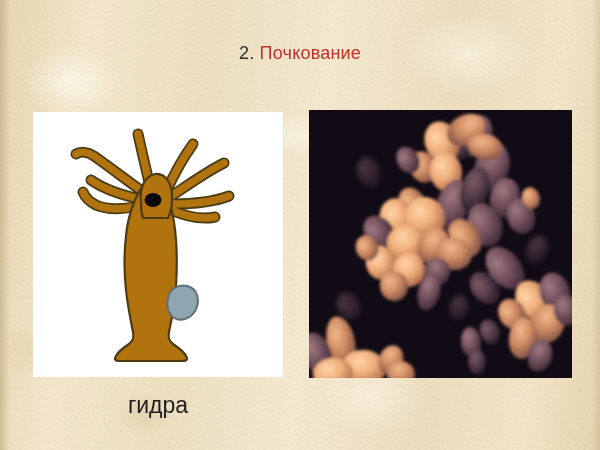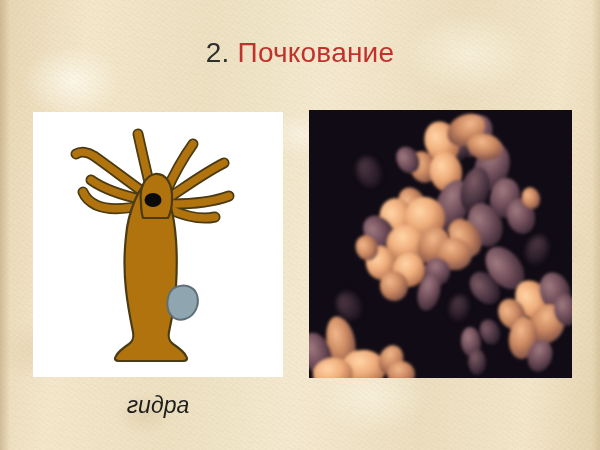--- a/index.html
+++ b/index.html
@@ -57,21 +57,21 @@
     pointer-events: none;
   }
 
   
   #title {
     position: absolute;
     left: 0;
     top: 38px;
     width: 600px;
     text-align: center;
-    font-size: 28px;
+    font-size: 18px;
     line-height: 30px;
     letter-spacing: 0.2px;
     white-space: nowrap;
   }
   #title .num {
     color: #2f2f2f;
   }
   #title .word {
     color: #c0322b;
   }
@@ -113,21 +113,20 @@
     font-size: 23px;
     line-height: 28px;
     color: #1d1d1d;
     text-align: center;
     white-space: nowrap;
   }
   #caption-hydra {
     left: 33px;
     top: 391px;
     width: 250px;
-    font-style: italic;
   }
   #caption-yeast {
     left: 309px;
     top: 391px;
     width: 263px;
   }
 </style>
 </head>
 <body>
 

